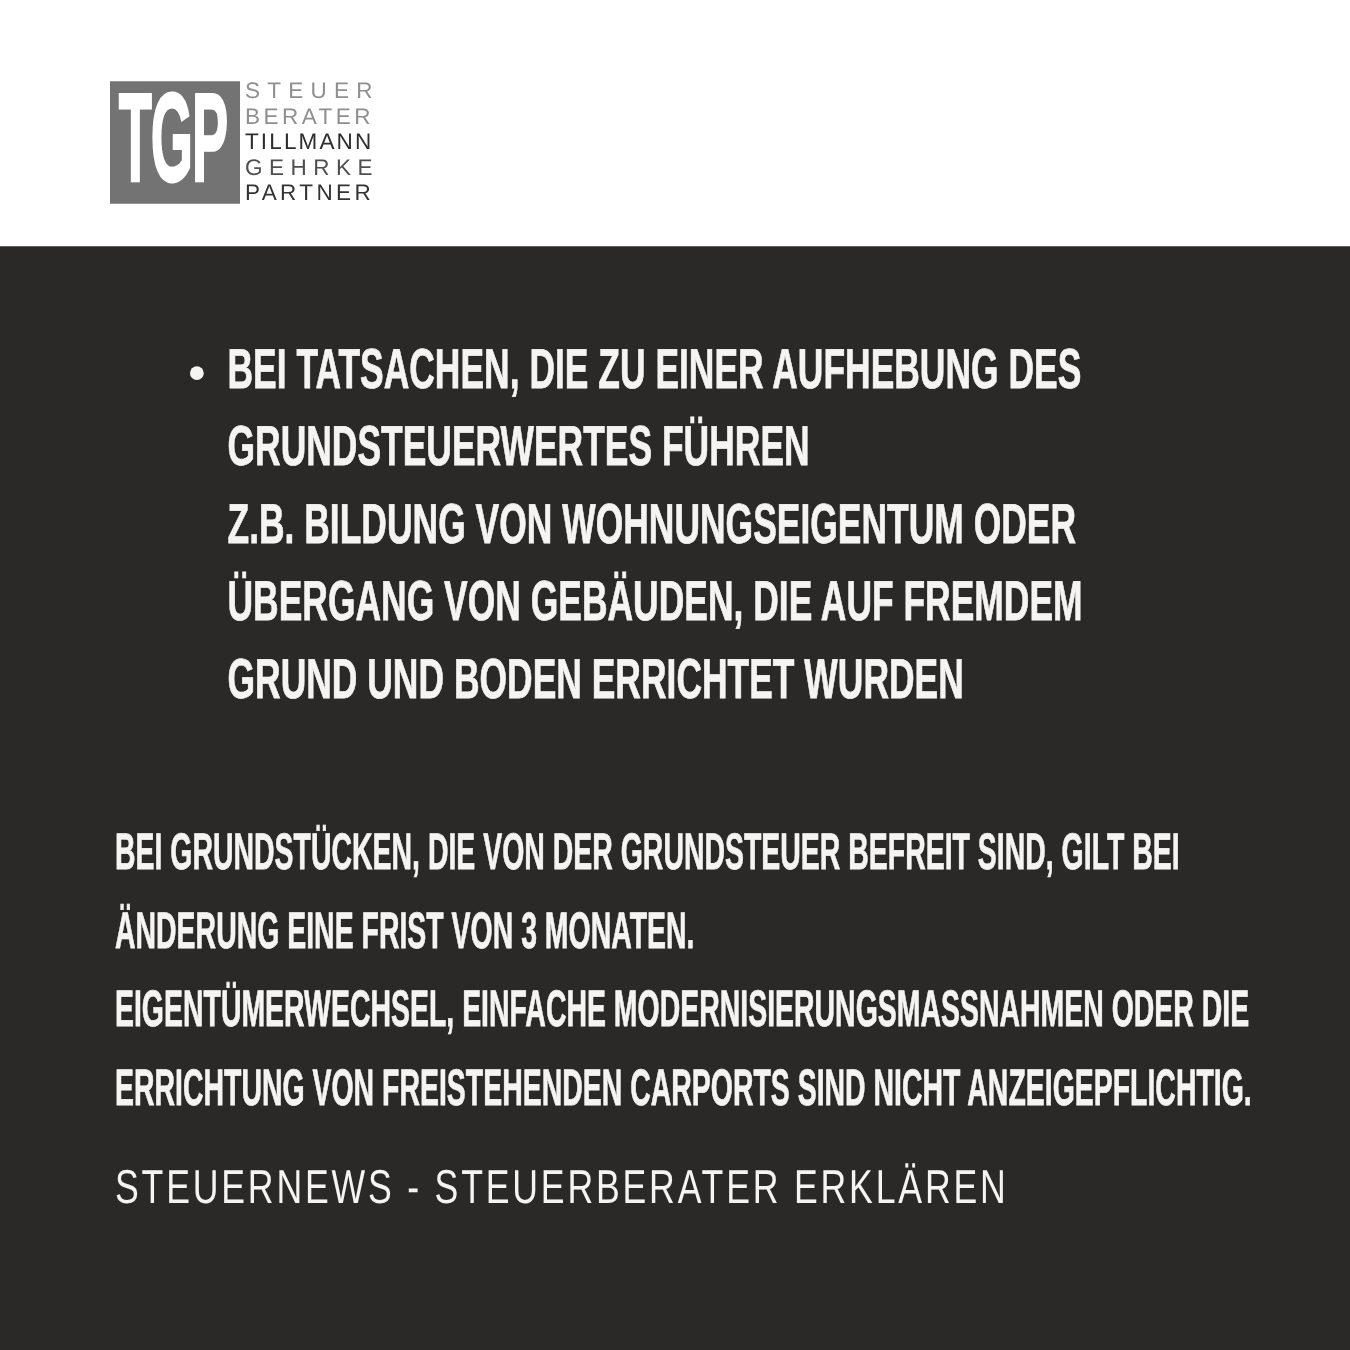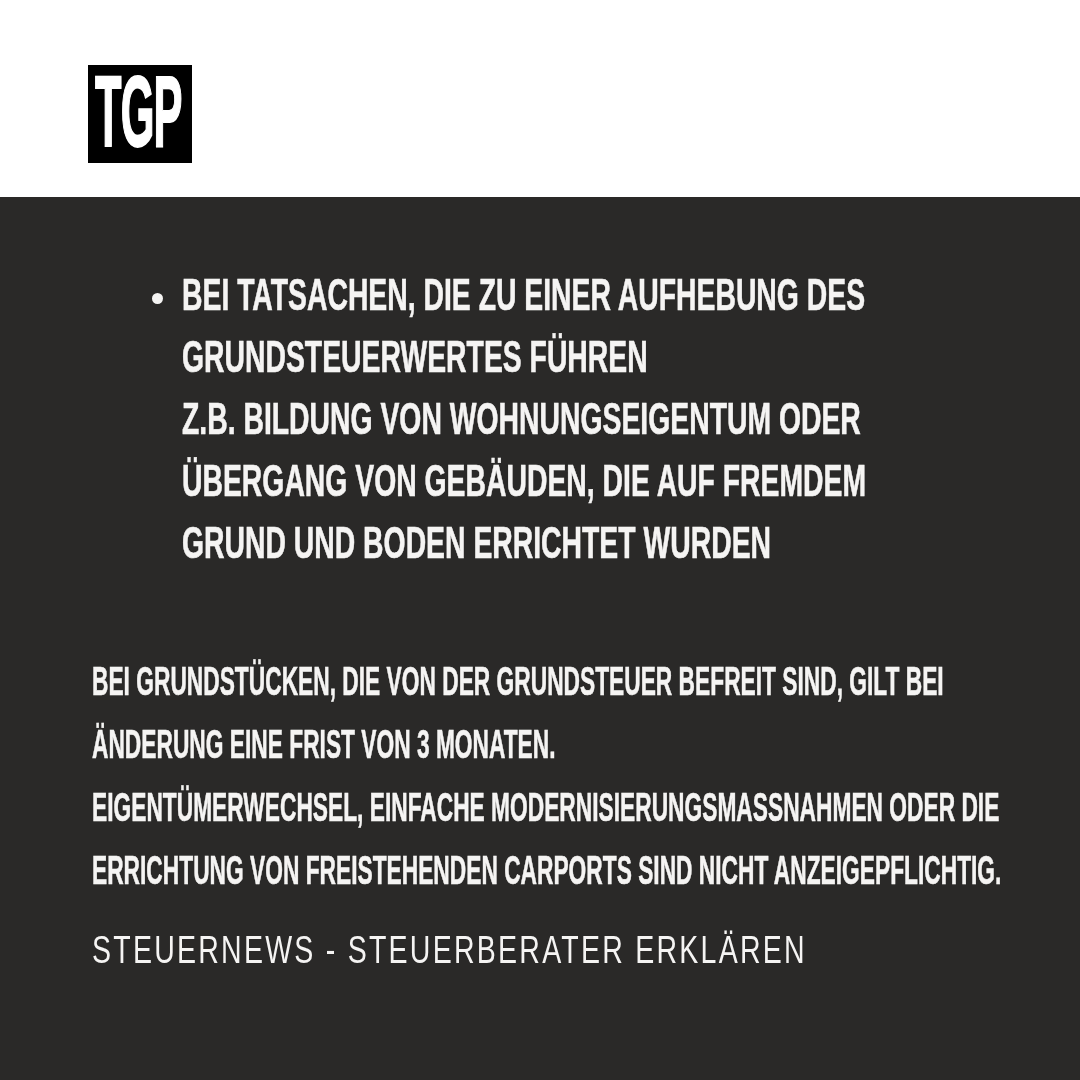--- a/index.html
+++ b/index.html
@@ -6,21 +6,21 @@
   .canvas{
     position:relative;
     width:1080px;height:1080px;
     overflow:hidden;
     background:#ffffff;
     font-family:"Liberation Sans", sans-serif;
   }
   
   .header{position:absolute;top:0;left:0;width:1080px;height:197px;background:#ffffff;}
   .logo{position:absolute;left:88px;top:65px;width:220px;height:100px;}
-  .logo-square{position:absolute;left:0;top:0;width:104px;height:98px;background:#000000;overflow:hidden;}
+  .logo-square{position:absolute;left:0;top:0;width:104px;height:98px;background:#737373;overflow:hidden;}
   .monogram{
     position:absolute;top:-4px;left:7px;
     font-size:101px;line-height:1;font-weight:700;color:#ffffff;
     letter-spacing:-2px;white-space:nowrap;
     transform:scaleX(0.43);transform-origin:left top;
     -webkit-text-stroke:2px #ffffff;
   }
   .wordmark{position:absolute;left:108px;top:-3px;width:110px;}
   .wm{font-size:18px;line-height:20.6px;font-weight:400;white-space:nowrap;}
   .wm-0{color:#8f8f8f;letter-spacing:5.8px;}
@@ -59,20 +59,27 @@
 </head>
 <body>
 
 <div class="canvas">
 
   <header class="header">
     <div class="logo">
       <div class="logo-square">
         <span class="monogram">TGP</span>
       </div>
+      <div class="wordmark">
+        <div class="wm wm-0">STEUER</div>
+        <div class="wm wm-1">BERATER</div>
+        <div class="wm wm-2">TILLMANN</div>
+        <div class="wm wm-3">GEHRKE</div>
+        <div class="wm wm-4">PARTNER</div>
+      </div>
     </div>
   </header>
 
   <main class="main">
 
     <span class="bullet-dot"></span>
 
     <div class="bullet-lines">
       <div class="line">BEI TATSACHEN, DIE ZU EINER AUFHEBUNG DES</div>
       <div class="line">GRUNDSTEUERWERTES FÜHREN</div>

